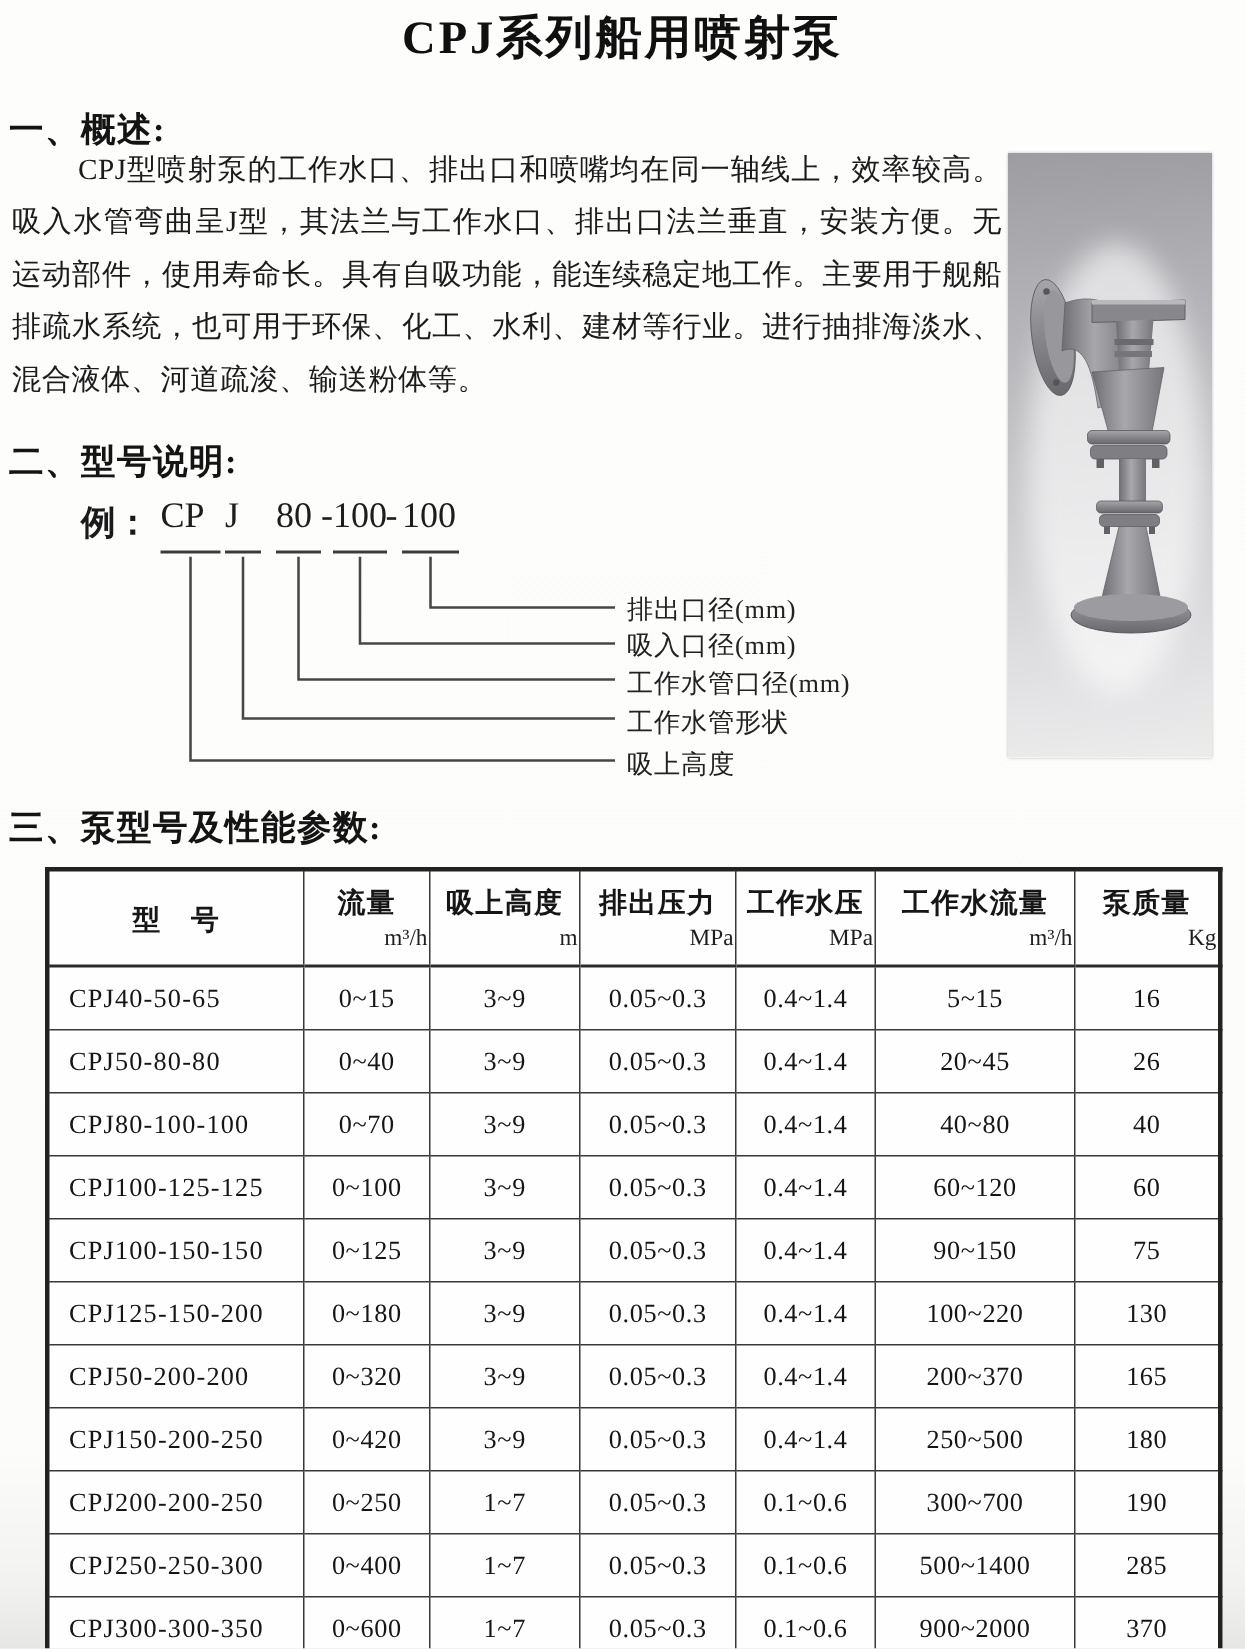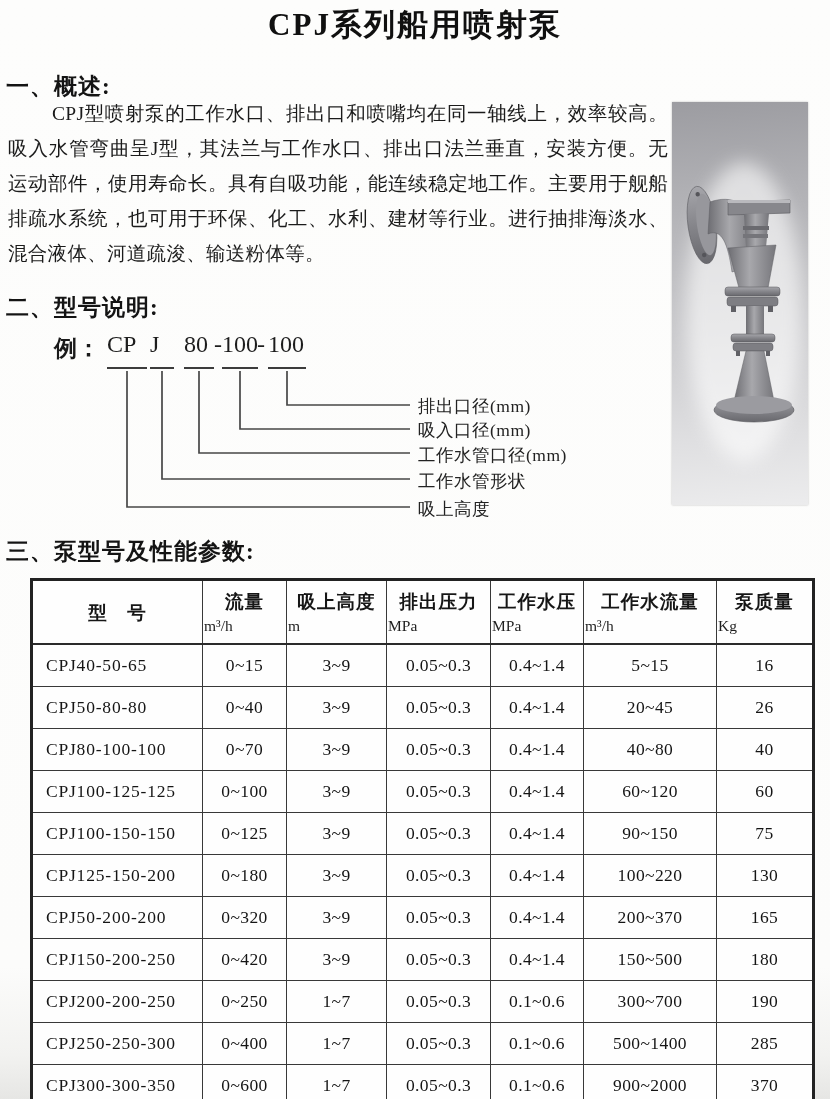--- a/index.html
+++ b/index.html
@@ -61,21 +61,21 @@
   }
   
   .perf-table {
     position:absolute; left:30px; top:578px; width:782px;
     border-collapse:collapse; table-layout:fixed; background:#fefefe;
     border:3px solid #222;
   }
   .perf-table th, .perf-table td { border:1.5px solid #383838; overflow:hidden; }
   .perf-table thead th { height:60px; vertical-align:middle; border-bottom:2px solid #2a2a2a; }
   .h-title { display:block; font-size:18.5px; font-weight:bold; text-align:center; color:#161616; letter-spacing:1px; }
-  .h-unit  { display:block; font-size:15.5px; font-weight:normal; text-align:left; color:#1e1e1e; margin-top:3px; }
+  .h-unit  { display:block; font-size:15.5px; font-weight:normal; text-align:right; color:#1e1e1e; margin-top:3px; }
   .perf-table tbody td {
     height:39px; font-size:17.5px; text-align:center; color:#151515; letter-spacing:0.4px;
   }
   .perf-table tbody td.model-col { text-align:left; padding-left:13px; letter-spacing:0.8px; }
 </style>
 </head>
 <body>
 
 <div class="page">
 
@@ -273,21 +273,21 @@
           <td>0.4~1.4</td>
           <td>200~370</td>
           <td>165</td>
         </tr>
         <tr>
           <td class="model-col">CPJ150-200-250</td>
           <td>0~420</td>
           <td>3~9</td>
           <td>0.05~0.3</td>
           <td>0.4~1.4</td>
-          <td>150~500</td>
+          <td>250~500</td>
           <td>180</td>
         </tr>
         <tr>
           <td class="model-col">CPJ200-200-250</td>
           <td>0~250</td>
           <td>1~7</td>
           <td>0.05~0.3</td>
           <td>0.1~0.6</td>
           <td>300~700</td>
           <td>190</td>

